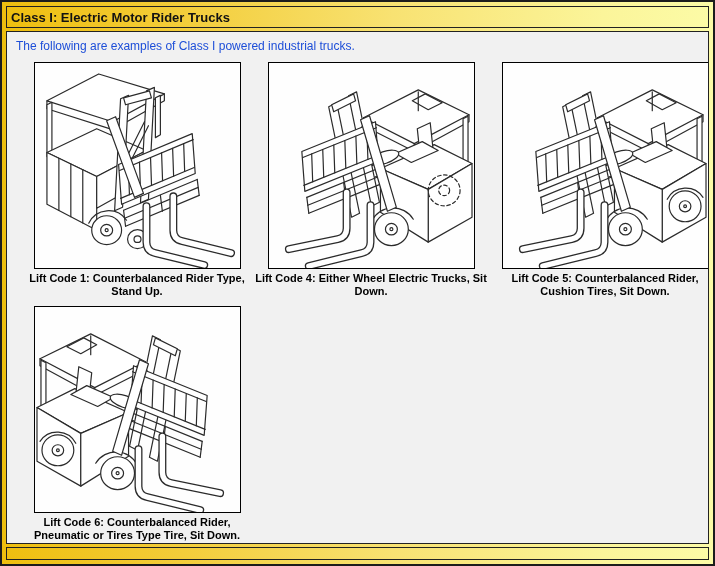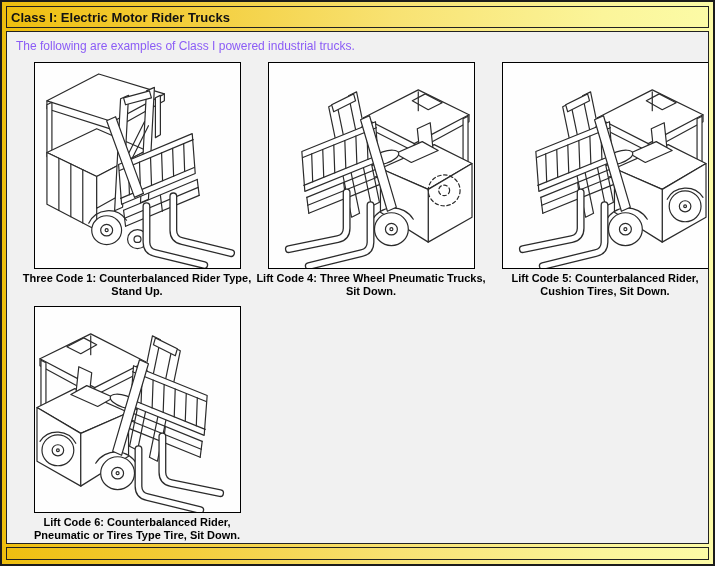--- a/index.html
+++ b/index.html
@@ -36,21 +36,21 @@
   }
   .bottom-bar {
     box-sizing:border-box;
     border:1px solid #222;
     background:linear-gradient(90deg,#efbf10 0%,#f3cd3a 25%,#f8e272 55%,#fbf59a 85%,#fcfba6 100%);
     height:13px; flex:0 0 13px;
     margin-top:3px;
   }
   .intro {
     margin:1px 0 9px 1px;
-    font-size:12px; color:#8b5cf6;
+    font-size:12px; color:#1d4ed8;
   }
   .figures-row { display:flex; margin-left:5px; }
   .figures-row.row2 { margin-top:8px; }
   .figure-cell {
     width:234px; flex:0 0 234px;
     display:flex; flex-direction:column; align-items:center;
   }
   .img-box {
     box-sizing:border-box;
     width:207px; height:207px;
@@ -213,30 +213,30 @@
   <div class="content">
     <p class="intro">The following are examples of Class I powered industrial trucks.</p>
 
     <div class="figures-row">
       <div class="figure-cell">
         <div class="img-box">
           <svg viewBox="0 0 206 206">
             <use href="#fk-standup"></use>
           </svg>
         </div>
-        <div class="caption">Three Code 1: Counterbalanced Rider Type, Stand Up.</div>
+        <div class="caption">Lift Code 1: Counterbalanced Rider Type, Stand Up.</div>
       </div>
 
       <div class="figure-cell">
         <div class="img-box">
           <svg viewBox="0 0 206 206">
             <use href="#fk-sit3"></use>
           </svg>
         </div>
-        <div class="caption">Lift Code 4: Three Wheel Pneumatic Trucks, Sit Down.</div>
+        <div class="caption">Lift Code 4: Either Wheel Electric Trucks, Sit Down.</div>
       </div>
 
       <div class="figure-cell">
         <div class="img-box">
           <svg viewBox="0 0 206 206">
             <use href="#fk-sit4"></use>
           </svg>
         </div>
         <div class="caption">Lift Code 5: Counterbalanced Rider, Cushion Tires, Sit Down.</div>
       </div>

